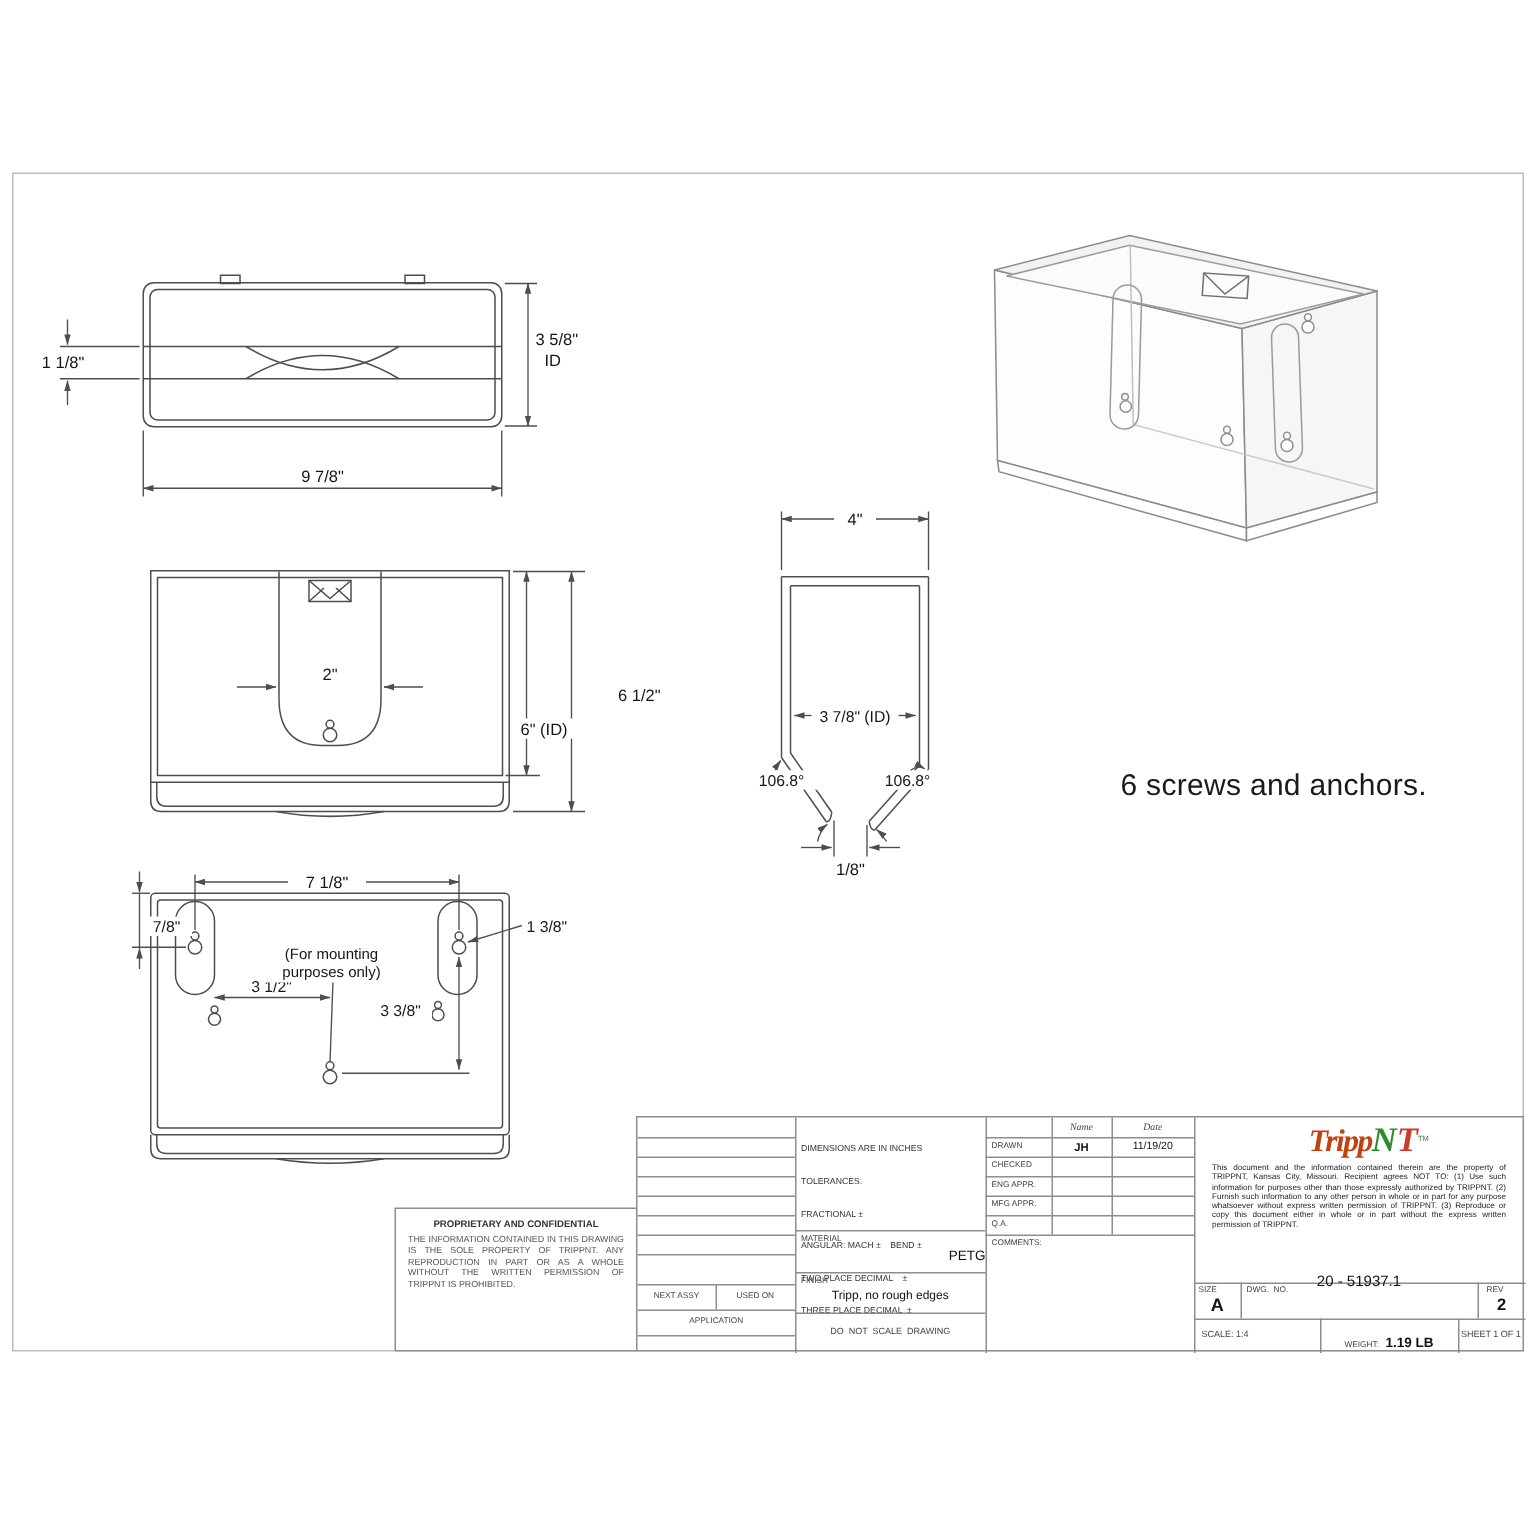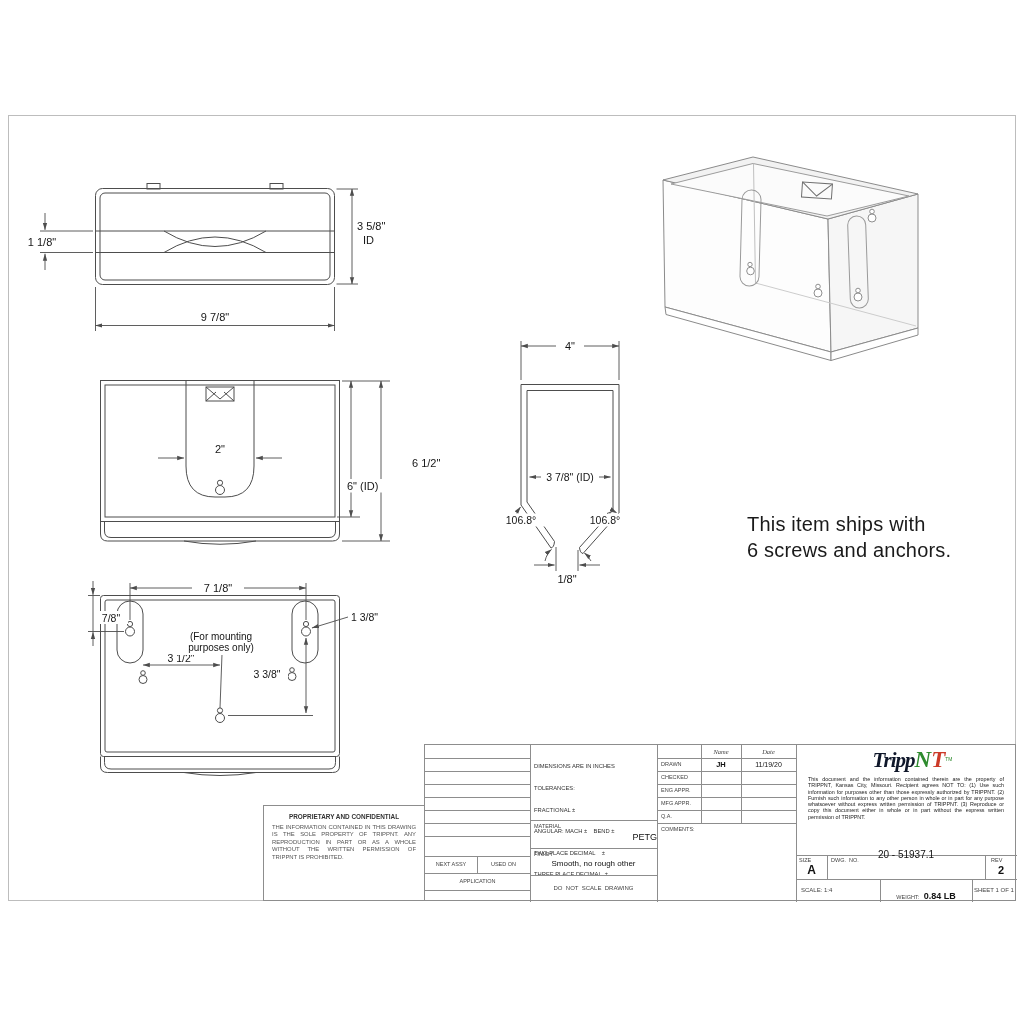--- a/index.html
+++ b/index.html
@@ -17,21 +17,21 @@
   
   .tb { position:absolute; left:424px; top:744px; width:592px; height:157px; border:1px solid #8d8d8d; background:#fff; }
   .tb .hl { position:absolute; height:0; border-top:1px solid #8d8d8d; }
   .tb .vl { position:absolute; width:0; border-left:1px solid #8d8d8d; }
   .lbl { position:absolute; font-size:5.5px; color:#444; white-space:pre; }
   .val { position:absolute; color:#111; }
   .hdr { position:absolute; font-family:"Liberation Serif",serif; font-style:italic; font-size:6.5px; color:#444; }
   .tolblock { position:absolute; font-size:5.8px; line-height:7.2px; color:#333; white-space:pre; }
   .legal { position:absolute; font-size:5.4px; line-height:6.3px; color:#222; text-align:justify; }
   .logo  { position:absolute; white-space:nowrap; }
-  .lg-tripp { font-family:"Liberation Serif",serif; font-style:italic; font-weight:bold; font-size:21px; color:#0f172a; letter-spacing:-1px;text-align:center; }
+  .lg-tripp { font-family:"Liberation Serif",serif; font-style:italic; font-weight:bold; font-size:21px; color:#c2410c; letter-spacing:-1px;text-align:center; }
   .lg-n  { font-family:"Liberation Serif",serif; font-style:italic; font-weight:bold; font-size:23px; color:#2e8b2e; }
   .lg-t  { font-family:"Liberation Serif",serif; font-style:italic; font-weight:bold; font-size:23px; color:#cc3a28; }
   .lg-tm { font-family:"Liberation Sans",sans-serif; font-size:5px; color:#2e8b2e; vertical-align:super; }
 
   .prop { position:absolute; left:263px; top:805px; width:162px; height:96px; border:1px solid #8d8d8d; padding:7px 8px 0 8px; background:#fff; }
   .prop-title { font-size:6.4px; font-weight:bold; color:#333; text-align:center; margin-bottom:4px; }
   .prop-body  { font-size:5.9px; line-height:7.4px; color:#555; text-align:justify; }
 </style>
 </head>
 <body>
@@ -225,21 +225,20 @@
           <circle cx="818" cy="286.5" r="2.3"></circle>
     </g>
     <g stroke="#6f6f6f" fill="none" transform="rotate(4 817 190)">
       <rect x="802" y="183" width="30" height="15"></rect>
       <path d="M802,183 L817,196 L832,183"></path>
     </g>
   </g>
 </svg>
 
 <div class="ship-note">
-  <div>This item ships with</div>
   <div>6 screws and anchors.</div>
 </div>
 
 <div class="prop">
   <div class="prop-title">PROPRIETARY AND CONFIDENTIAL</div>
   <div class="prop-body">THE INFORMATION CONTAINED IN THIS DRAWING IS THE SOLE PROPERTY OF TRIPPNT.  ANY REPRODUCTION IN PART OR AS A WHOLE WITHOUT THE WRITTEN PERMISSION OF TRIPPNT IS PROHIBITED.</div>
 </div>
 
 <div class="tb">
 
@@ -268,21 +267,21 @@
     <div>FRACTIONAL ±</div>
     <div>ANGULAR: MACH ±    BEND ±</div>
     <div>TWO PLACE DECIMAL    ±</div>
     <div>THREE PLACE DECIMAL  ±</div>
   </div>
   <div class="hl" style="left:105px;top:75px;width:127px"></div>
   <div class="lbl" style="left:109px;top:78px">MATERIAL</div>
   <div class="val" style="left:105px;top:87px;width:127px;text-align:right;font-size:9px">PETG</div>
   <div class="hl" style="left:105px;top:103px;width:127px"></div>
   <div class="lbl" style="left:109px;top:106px">FINISH</div>
-  <div class="val" style="left:105px;top:114px;width:127px;text-align:center;font-size:8px">Smooth, no rough other</div>
+  <div class="val" style="left:105px;top:114px;width:127px;text-align:center;font-size:8px">Tripp, no rough edges</div>
   <div class="hl" style="left:105px;top:130px;width:127px"></div>
   <div class="lbl" style="left:105px;top:140px;width:127px;text-align:center;font-size:6px">DO  NOT  SCALE  DRAWING</div>
 
   <div class="hdr" style="left:276px;top:3px;width:40px;text-align:center">Name</div>
   <div class="hdr" style="left:316px;top:3px;width:55px;text-align:center">Date</div>
   <div class="vl" style="left:276px;top:0;height:78px"></div>
   <div class="vl" style="left:316px;top:0;height:78px"></div>
   <div class="hl" style="left:232px;top:13px;width:139px"></div>
   <div class="hl" style="left:232px;top:26px;width:139px"></div>
   <div class="hl" style="left:232px;top:39px;width:139px"></div>
@@ -310,18 +309,18 @@
   <div class="lbl" style="left:406px;top:112px">DWG.  NO.</div>
   <div class="val" style="left:402px;top:104px;width:158px;text-align:center;font-size:10px">20 - 51937.1</div>
   <div class="lbl" style="left:566px;top:112px">REV</div>
   <div class="val" style="left:560px;top:119px;width:32px;text-align:center;font-size:11px;font-weight:bold">2</div>
   <div class="hl" style="left:371px;top:134px;width:221px"></div>
   <div class="vl" style="left:455px;top:134px;height:23px"></div>
   <div class="vl" style="left:547px;top:134px;height:23px"></div>
   <div class="lbl" style="left:376px;top:142px;font-size:6px">SCALE: 1:4</div>
   <div style="position:absolute;left:455px;top:140px;width:92px;text-align:center;white-space:nowrap">
     <span class="lbl" style="position:static;font-size:5.5px">WEIGHT:</span>
-    <span style="font-size:9px;font-weight:bold;color:#111">0.84 LB</span>
+    <span style="font-size:9px;font-weight:bold;color:#111">1.19 LB</span>
   </div>
   <div class="lbl" style="left:549px;top:142px;font-size:6px">SHEET 1 OF 1</div>
 </div>
 
 </div>
 
 </body></html>

